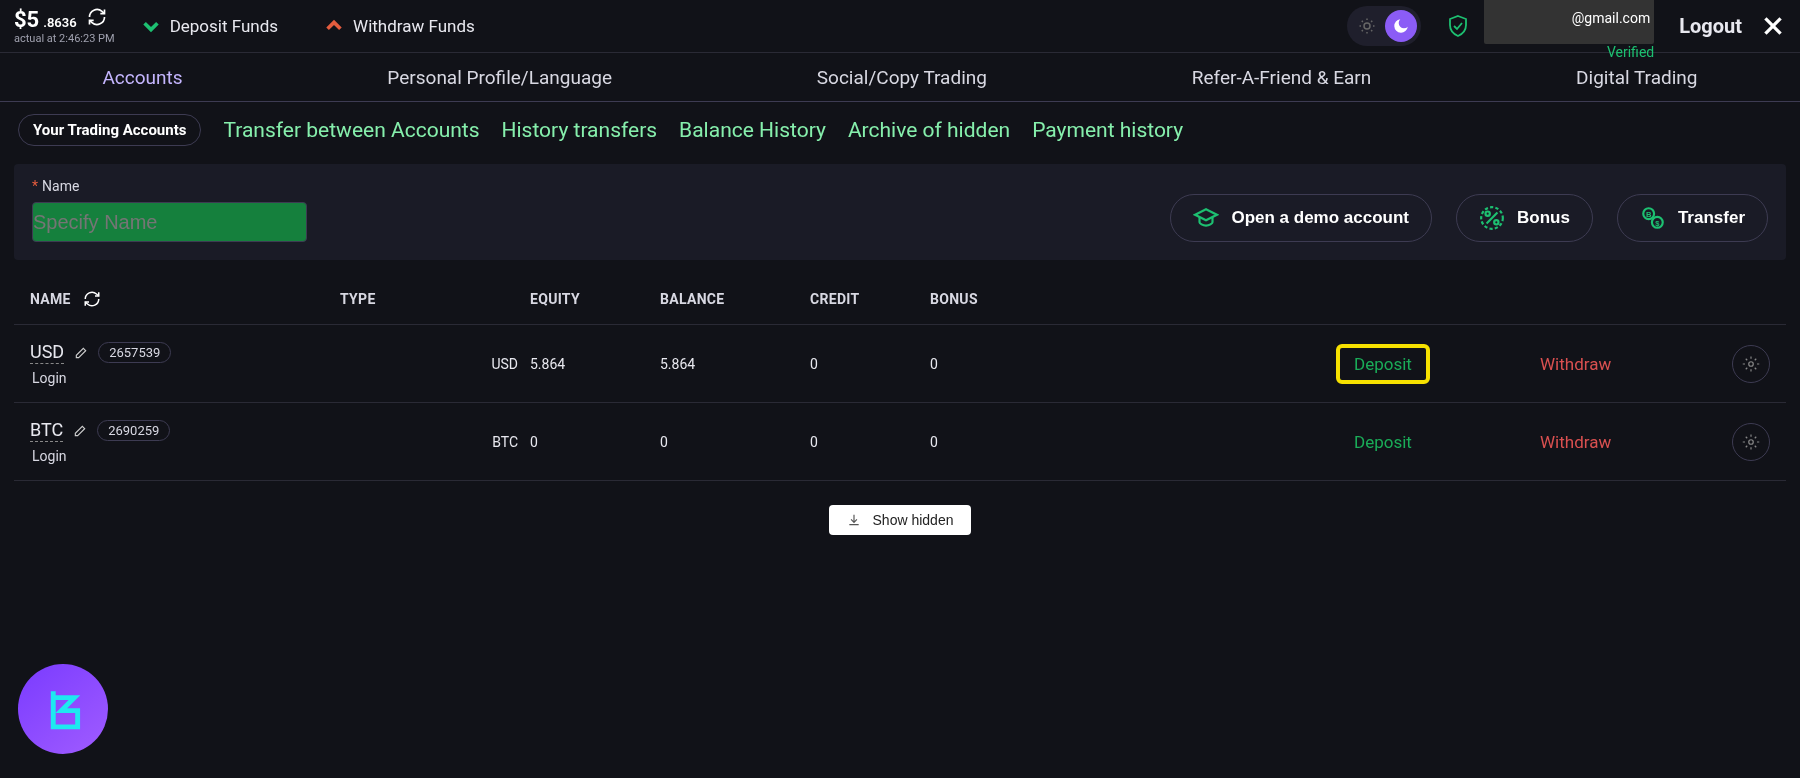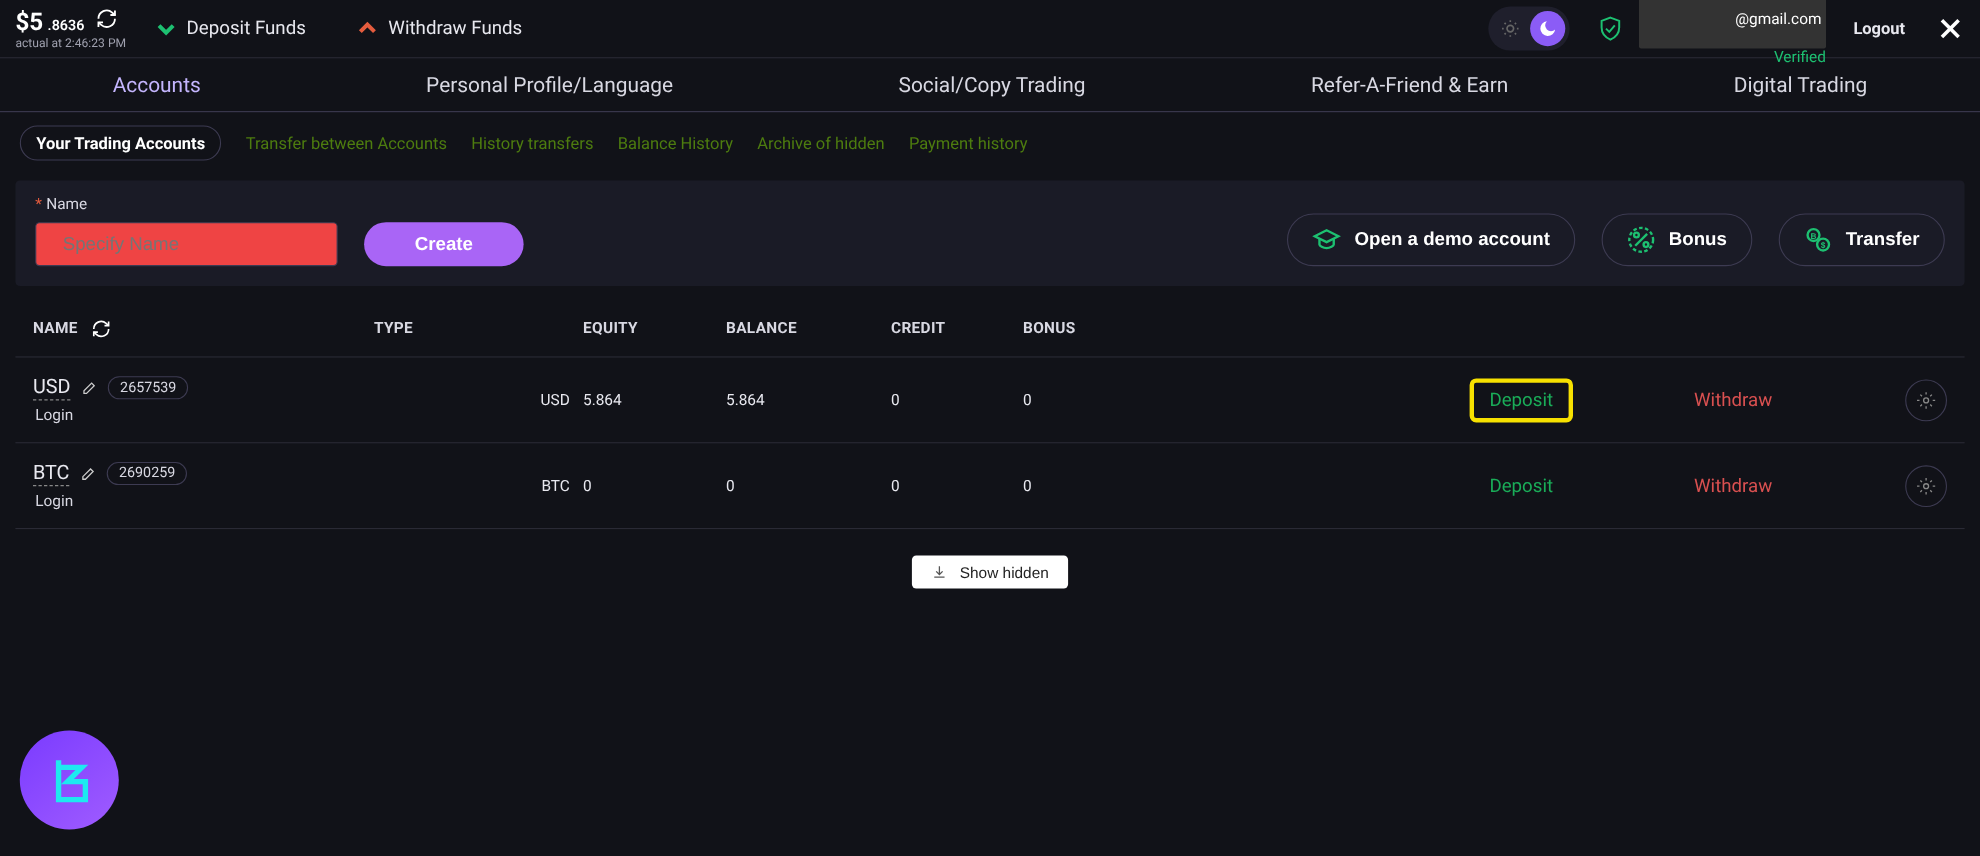--- a/index.html
+++ b/index.html
@@ -48,52 +48,52 @@
   .theme-toggle {
     display:flex; align-items:center; background:#1f1f2c; border-radius:22px; padding:4px; gap:2px; margin-right:25px;
   }
   .theme-opt { width:32px;height:32px; border-radius:50%; display:flex;align-items:center;justify-content:center;}
   .theme-opt.active{ background:var(--purple);}
   .shield-wrap{ margin-right:14px; display:flex;align-items:center;}
   .account-area{ display:flex; flex-direction:column; align-items:flex-end; margin-right:25px;}
   .account-email{ color:#fff; font-size:14px; background:#333; border-radius:2px; padding:18px 4px; min-width:170px; text-align:right; }
   .acct-row{display:flex;align-items:center;gap:8px;}
   .verified{ color:#1dc071; font-size:14px;text-align:right;}
-  .logout{ font-size:15px; font-weight:700; margin-right:28px; cursor:pointer;}
+  .logout{ font-size:20px; font-weight:700; margin-right:18px; cursor:pointer;}
   .close-x { width:26px;height:26px; stroke:#fff; stroke-width:3; cursor:pointer;}
 
   
   .mainnav {
     display:flex; justify-content:space-around; align-items:center;
     height:50px; border-top:1px solid #2a2a35; border-bottom:1px solid var(--border);
   }
   .mainnav-item{ font-size:19px; cursor:pointer; color:#d8d8e2;}
   .mainnav-item.active{ font-weight:400; color:#c4b5fd;}
 
   
   .subnav {
     display:flex; align-items:center; gap:22px; padding:12px 18px;
   }
   .pill {
     border:1px solid var(--border); border-radius:20px; padding:6px 14px; font-weight:700; font-size:15px;
     color:#fff; cursor:pointer;
   }
-  .subnav-link{ font-size:15px; color:#4d7c0f; cursor:pointer;}
+  .subnav-link{ font-size:21px; color:#86efac; cursor:pointer;}
 
   
   .filter-panel{
     background:var(--panel); margin:6px 14px 0 14px; border-radius:4px;
     padding:14px 18px 18px 18px; display:flex; align-items:flex-end; gap:24px;
   }
   .field{ display:flex; flex-direction:column; gap:8px;}
   .field-label{ font-size:14px; color:#d8d8e2;}
   .req{ color:#e45c3e; margin-right:4px;}
   .input, .select{
-    background:#ef4444; border:1px solid var(--border); border-radius:4px;
-    height:40px; padding:0 24px; color:#fff; font-size:17px;
+    background:#15803d; border:1px solid var(--border); border-radius:4px;
+    height:40px; padding:0 0; color:#fff; font-size:20px;
   }
   .input{ width:275px;}
   .select{ width:275px; display:flex; align-items:center; justify-content:space-between; cursor:pointer;}
   .select-caret{ width:12px;height:12px; stroke:#888; fill:none; stroke-width:2;}
   .btn-create{
     background:var(--purple-btn); border:none; border-radius:22px; height:40px; padding:0 46px;
     color:#fff; font-size:17px; font-weight:700; cursor:pointer;
   }
   .panel-spacer{flex:1;}
   .oval-btn{
@@ -232,21 +232,20 @@
   <div class="subnav-link">Balance History</div>
   <div class="subnav-link">Archive of hidden</div>
   <div class="subnav-link">Payment history</div>
 </div>
 
 <div class="filter-panel">
   <div class="field">
     <span class="field-label"><span class="req">*</span><span>Name</span></span>
     <input class="input" placeholder="Specify Name" style="">
   </div>
-  <button class="btn-create">Create</button>
 
   <div class="panel-spacer"></div>
 
   <button class="oval-btn">
     <svg class="icon-sm" viewBox="0 0 24 24" stroke="#1dc071" fill="none" stroke-width="2">
         <path d="M2 9l10-5 10 5-10 5L2 9z"></path>
         <path d="M6 11v5c0 1 3 3 6 3s6-2 6-3v-5"></path>
       </svg>
     <span>Open a demo account</span>
   </button>

